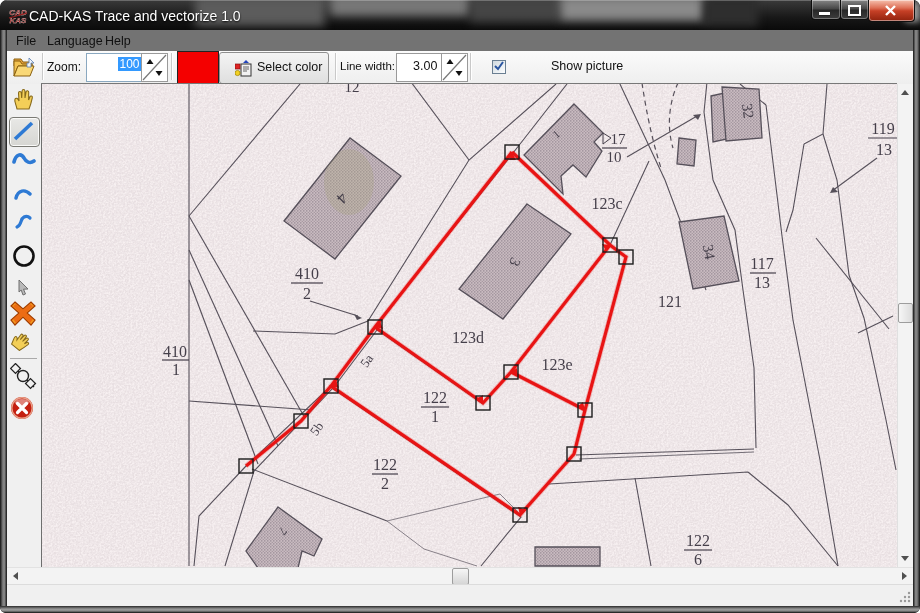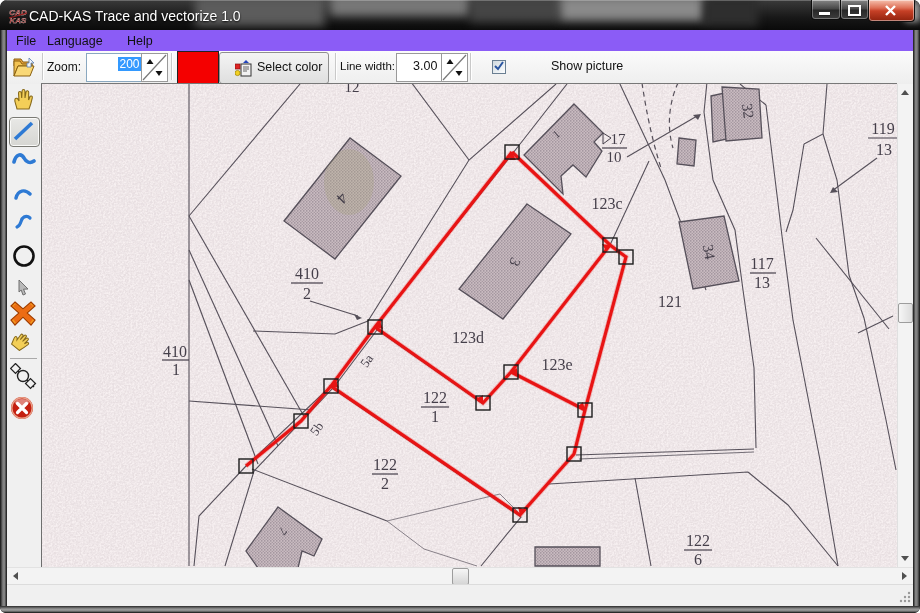--- a/index.html
+++ b/index.html
@@ -32,40 +32,40 @@
   <div class="abs" style="left:819px;top:12px;width:11px;height:2.5px;background:#fff;box-shadow:0 1px 1px #222;"></div>
 
   <div class="abs" id="btnmax" style="left:840px;top:0px;width:27px;height:19px;background:linear-gradient(180deg,rgba(255,255,255,0.38),rgba(140,140,140,0.28) 48%,rgba(40,40,40,0.42) 52%,rgba(110,110,110,0.45));border:1px solid #0c0c0c;border-top:none;border-radius:0 0 4px 4px;box-shadow:inset 0 0 0 1px rgba(255,255,255,0.3);"></div>
   <div class="abs" style="left:848px;top:5px;width:9px;height:7px;border:2px solid #fff;box-shadow:0 1px 1px #222;"></div>
 
   <div class="abs" id="btnclose" style="left:868px;top:0px;width:45px;height:21px;background:linear-gradient(180deg,#f6c0ae,#dd6e55 38%,#c64026 52%,#90220d);border:1px solid #101010;border-top:none;border-radius:0 0 4px 4px;box-shadow:inset 0 0 0 1px rgba(255,255,255,0.45);"></div>
   <svg class="abs" style="left:884px;top:5px;" width="13" height="11" viewBox="0 0 13 11">
       <path d="M2,1 L11,10 M11,1 L2,10" stroke="#fff" stroke-width="2.4"></path>
     </svg>
 
-  <div class="abs" id="menubar" style="left:7px;top:30px;width:906px;height:21px;background:#8b5cf6;color:#111;font-size:12.5px;">
+  <div class="abs" id="menubar" style="left:7px;top:30px;width:906px;height:21px;background:#737373;color:#111;font-size:12.5px;">
     <span class="abs" style="left:9px;top:4px;">File</span>
     <span class="abs" style="left:40px;top:4px;">Language</span>
-    <span class="abs" style="left:120px;top:4px;">Help</span>
+    <span class="abs" style="left:98px;top:4px;">Help</span>
   </div>
 
   <div class="abs" id="toolbar" style="left:7px;top:51px;width:906px;height:33px;background:linear-gradient(180deg,#fbfbfb,#eeeeee);border-bottom:1px solid #b5b5b5;font-size:12.5px;color:#111;">
 
     <svg class="abs" style="left:4px;top:2px;" width="27" height="27" viewBox="0 0 27 27">
       <path d="M3,6 h7 l2,3 h9 v4 h-18 z" fill="#e8a33d" stroke="#8a6010"></path>
       <path d="M3,23 L3,8 h6 l2,3 h10 v2 h-14 l-4,10 z" fill="#f2c353" stroke="#8a6010"></path>
       <path d="M7,13 h16 l-4,10 h-16 z" fill="#f9d877" stroke="#8a6010"></path>
       <path d="M18,10 v-5 l5,5 h-3 v4 h-4 v-4 z" fill="#eef3fa" stroke="#5b7fae" stroke-width="0.8"></path>
     </svg>
     <div class="abs" style="left:35px;top:2px;width:1px;height:27px;background:#c9c9c9;border-right:1px solid #fff;"></div>
 
     <span class="abs" style="left:40px;top:9px;font-size:12px;">Zoom:</span>
 
     <div class="abs" style="left:79px;top:2px;width:56px;height:27px;background:#fff;border:1px solid #8aa8c0;"></div>
-    <div class="abs" style="left:111px;top:6px;width:23px;height:14px;background:#3399ff;color:#fff;font-size:12px;text-align:center;line-height:14px;">200</div>
+    <div class="abs" style="left:111px;top:6px;width:23px;height:14px;background:#3399ff;color:#fff;font-size:12px;text-align:center;line-height:14px;">100</div>
     <div class="abs" style="left:134px;top:2px;width:25px;height:27px;background:#fff;border:1px solid #9a9a9a;"></div>
     <svg class="abs" style="left:134px;top:2px;" width="27" height="29" viewBox="0 0 27 29">
       <line x1="2" y1="27" x2="25" y2="2" stroke="#777" stroke-width="1.2"></line>
       <path d="M5.5,11 l3.5,-5 l3.5,5 z" fill="#111"></path>
       <path d="M14.5,18 l3.5,5 l3.5,-5 z" fill="#111"></path>
     </svg>
     <div class="abs" style="left:164px;top:2px;width:1px;height:27px;background:#c9c9c9;border-right:1px solid #fff;"></div>
 
     <div class="abs" style="left:170px;top:0px;width:40px;height:32px;background:#f40000;border:1px solid #222;"></div>
 

